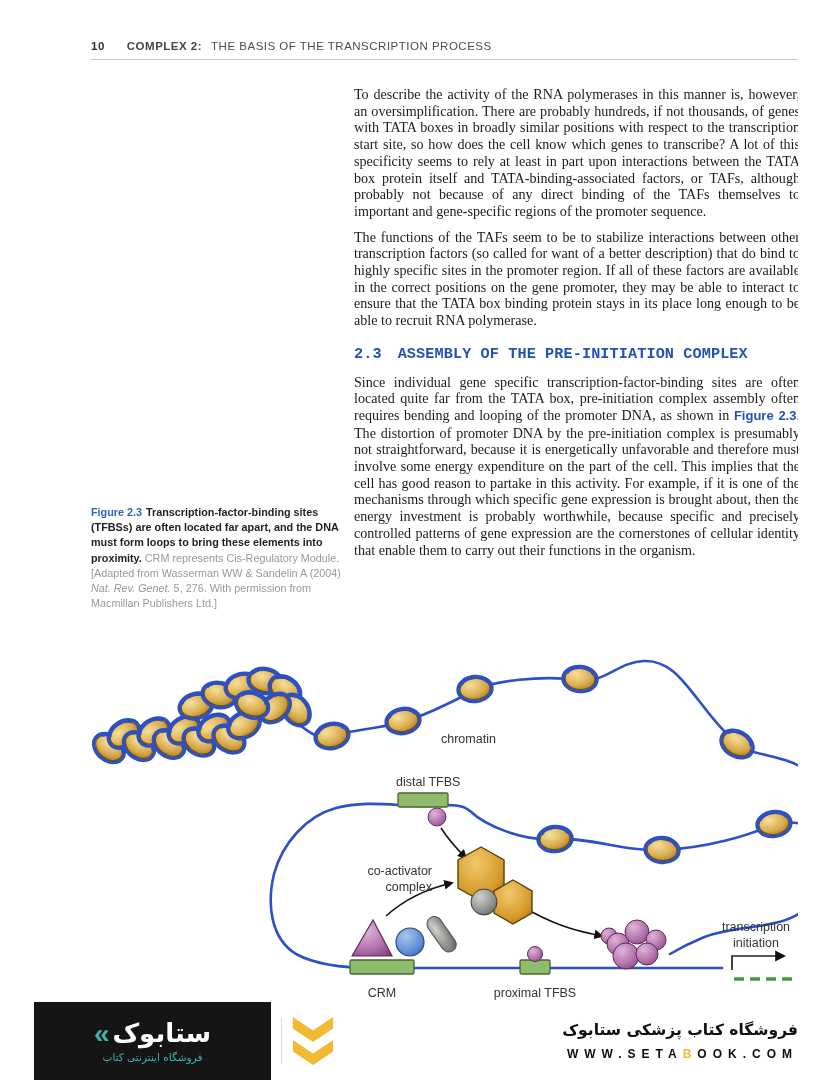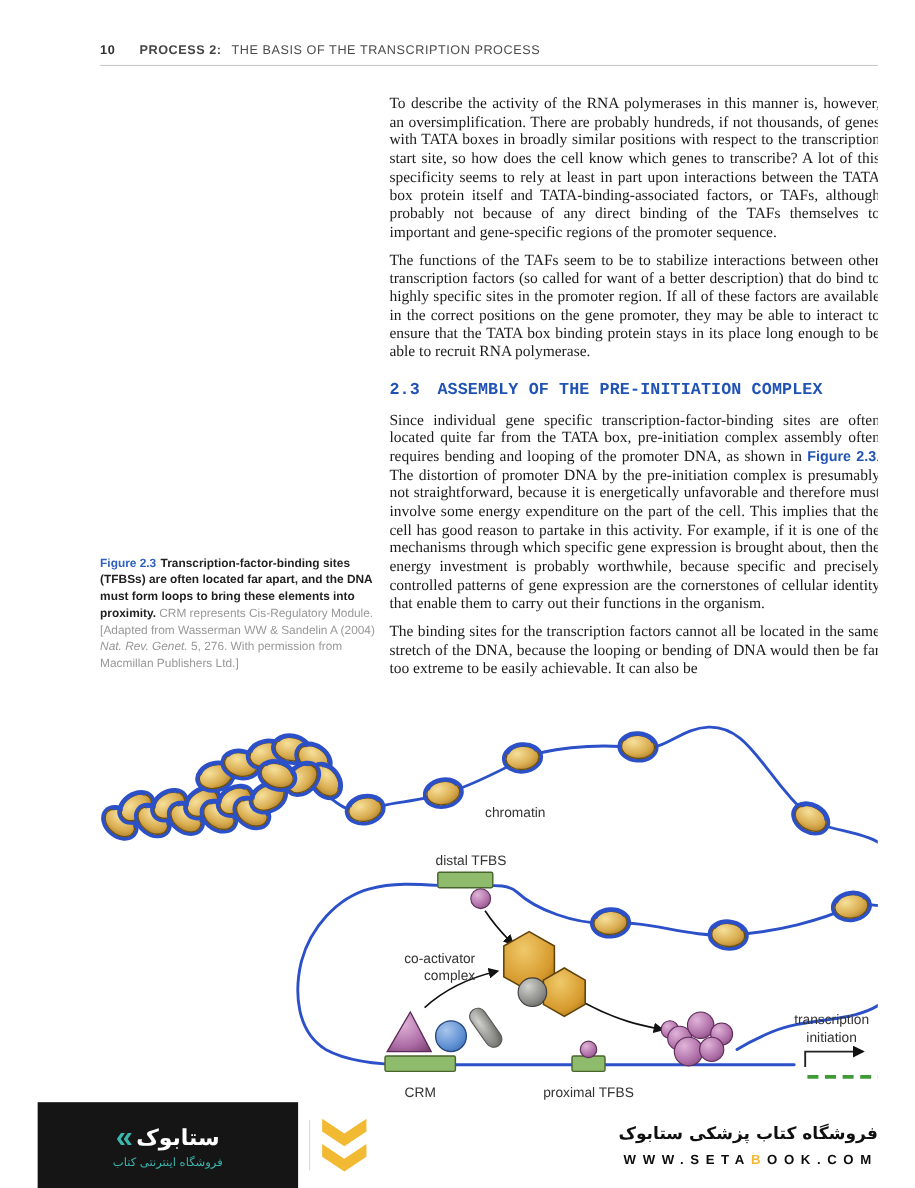--- a/index.html
+++ b/index.html
@@ -55,21 +55,21 @@
     position:absolute; left:0; right:0; bottom:0; height:78px;
     display:flex; align-items:center; background:#ffffff;
   }
   .footer-logo-box {
     width:237px; height:78px; background:#151515; color:#fff;
     display:flex; flex-direction:column; align-items:center; justify-content:center;
     cursor:pointer;
   }
   .logo-row { display:flex; align-items:center; gap:3px; }
   .logo-chev { color:#3ab6ac; font-size:28px; font-weight:bold; line-height:1; }
-  .logo-text { font-family:"DejaVu Sans", sans-serif; font-size:20px; font-weight:bold; line-height:1.1; }
+  .logo-text { font-family:"DejaVu Sans", sans-serif; font-size:26px; font-weight:bold; line-height:1.1; }
   .logo-sub  { font-family:"DejaVu Sans", sans-serif; font-size:10.5px; color:#3ab6ac; margin-top:3px; }
   .footer-divider { width:1px; height:46px; background:#d9d9d9; margin:0 8px 0 10px; }
   .footer-mark svg { display:block; }
   .footer-right { margin-left:auto; text-align:right; }
   .footer-tagline {
     font-family:"DejaVu Sans", sans-serif; font-size:15.5px; font-weight:bold;
     color:#101010; direction:rtl;
   }
   .footer-url {
     font-family:"Liberation Sans", sans-serif; font-size:12px; font-weight:bold;
@@ -78,39 +78,38 @@
   .url-b { color:#f2b932; }
 </style>
 </head>
 <body>
 
 <div class="page">
 
   <header class="page-header">
     <div class="header-line">
       <span class="pnum">10</span>
-      <span class="chap">PROCESS 2:</span>
+      <span class="chap">COMPLEX 2:</span>
       <span class="chap-title">THE BASIS OF THE TRANSCRIPTION PROCESS</span>
     </div>
     <div class="rule"></div>
   </header>
 
   <aside class="caption">
     <span class="cap-label">Figure 2.3</span><span class="cap-bold">Transcription-factor-binding sites (TFBSs) are often located far apart, and the DNA must form loops to bring these elements into proximity.</span>
     <span class="cap-gray">CRM represents Cis-Regulatory Module. [Adapted from Wasserman WW &amp; Sandelin A (2004) </span><span class="cap-gray cap-italic">Nat. Rev. Genet.</span><span class="cap-gray"> 5, 276. With permission from Macmillan Publishers Ltd.]</span>
   </aside>
 
   <main class="bodycol">
     <p>To describe the activity of the RNA polymerases in this manner is, however, an oversimplification. There are probably hundreds, if not thousands, of genes with TATA boxes in broadly similar positions with respect to the transcription start site, so how does the cell know which genes to transcribe? A lot of this specificity seems to rely at least in part upon interactions between the TATA box protein itself and TATA-binding-associated factors, or TAFs, although probably not because of any direct binding of the TAFs themselves to important and gene-specific regions of the promoter sequence.</p>
     <p>The functions of the TAFs seem to be to stabilize interactions between other transcription factors (so called for want of a better description) that do bind to highly specific sites in the promoter region. If all of these factors are available in the correct positions on the gene promoter, they may be able to interact to ensure that the TATA box binding protein stays in its place long enough to be able to recruit RNA polymerase.</p>
     <h2 class="section-heading">
       <span class="heading-number">2.3</span><span>ASSEMBLY OF THE PRE-INITIATION COMPLEX</span>
     </h2>
     <p><span>Since individual gene specific transcription-factor-binding sites are often located quite far from the TATA box, pre-initiation complex assembly often requires bending and looping of the promoter DNA, as shown in </span><span class="figref">Figure 2.3</span><span>. The distortion of promoter DNA by the pre-initiation complex is presumably not straightforward, because it is energetically unfavorable and therefore must involve some energy expenditure on the part of the cell. This implies that the cell has good reason to partake in this activity. For example, if it is one of the mechanisms through which specific gene expression is brought about, then the energy investment is probably worthwhile, because specific and precisely controlled patterns of gene expression are the cornerstones of cellular identity that enable them to carry out their functions in the organism.</span></p>
-    <p>The binding sites for the transcription factors cannot all be located in the same stretch of the DNA, because the looping or bending of DNA would then be far too extreme to be easily achievable. It can also be</p>
   </main>
 
   <figure class="diagram" style="margin:0;">
     <svg viewBox="0 0 832 352" width="832" height="352">
       <defs>
         <radialGradient id="goldG" cx="0.35" cy="0.3" r="0.95">
           <stop offset="0" stop-color="#f6e09a"></stop>
             <stop offset="0.55" stop-color="#d9ab4e"></stop>
             <stop offset="1" stop-color="#93681a"></stop>
         </radialGradient>

